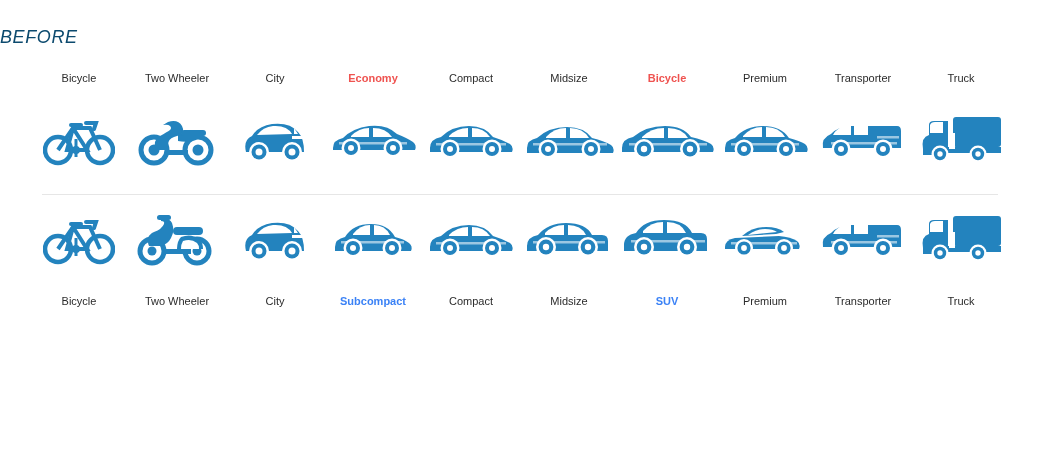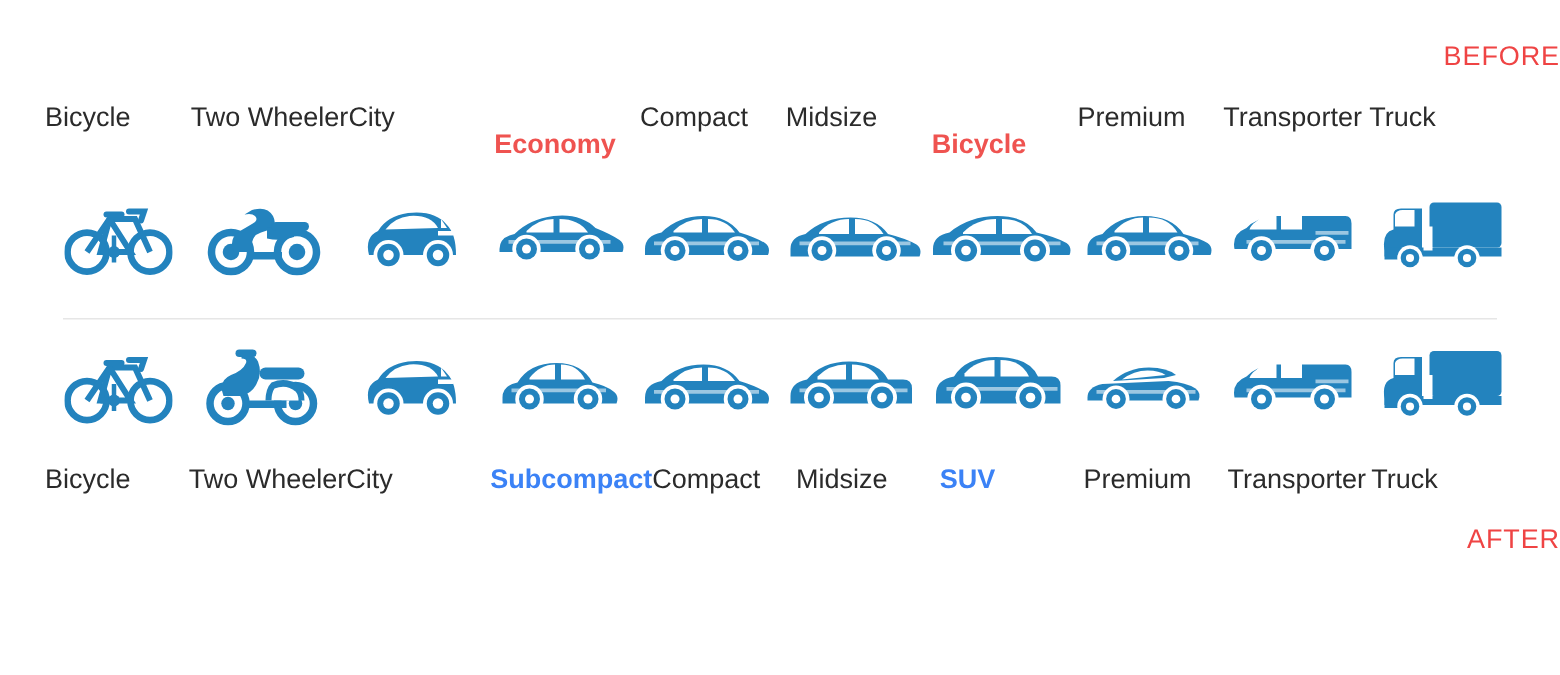--- a/index.html
+++ b/index.html
@@ -5,45 +5,46 @@
   html,body{margin:0;padding:0;}
   body{
     width:1040px;height:450px;
     background:#ffffff;
     font-family:"Liberation Sans","DejaVu Sans",sans-serif;
     overflow:hidden;
   }
   .page{position:relative;width:1040px;height:450px;box-sizing:border-box;}
 
   .banner{
-    text-align:right;
-    color:#ef4444;
+    text-align:left;
+    color:#0c4a6e;
     font-size:18px;
     letter-spacing:0.6px;
     font-weight:400;
+    font-style:italic;
   }
   .banner-before{padding-top:27px;}
   .banner-after{padding-top:22px;}
 
   .grid{
     display:grid;
     grid-template-columns:repeat(10,1fr);
     width:980px;
     margin:0 auto;
     box-sizing:border-box;
   }
 
   .label{
-    text-align:left;
-    font-size:18px;
+    text-align:center;
+    font-size:11px;
     color:#2b2b2b;
     line-height:16px;
     white-space:nowrap;
   }
-  .label.hl-red{color:#ef5350;font-weight:bold;margin-top:18px;}
+  .label.hl-red{color:#ef5350;font-weight:bold;}
   .label.hl-green{color:#3b82f6;font-weight:bold;}
 
   .labels-top{margin-top:22px;}
   .labels-bottom{margin-top:16px;}
 
   .icons{
     align-items:center;
     margin-top:16px;
   }
   .icons-bottom{margin-top:6px;}
@@ -401,15 +402,14 @@
     <div class="label">City</div>
     <div class="label hl-green">Subcompact</div>
     <div class="label">Compact</div>
     <div class="label">Midsize</div>
     <div class="label hl-green">SUV</div>
     <div class="label">Premium</div>
     <div class="label">Transporter</div>
     <div class="label">Truck</div>
   </div>
 
-  <div class="banner banner-after">AFTER</div>
 
 </div>
 
 </body></html>

